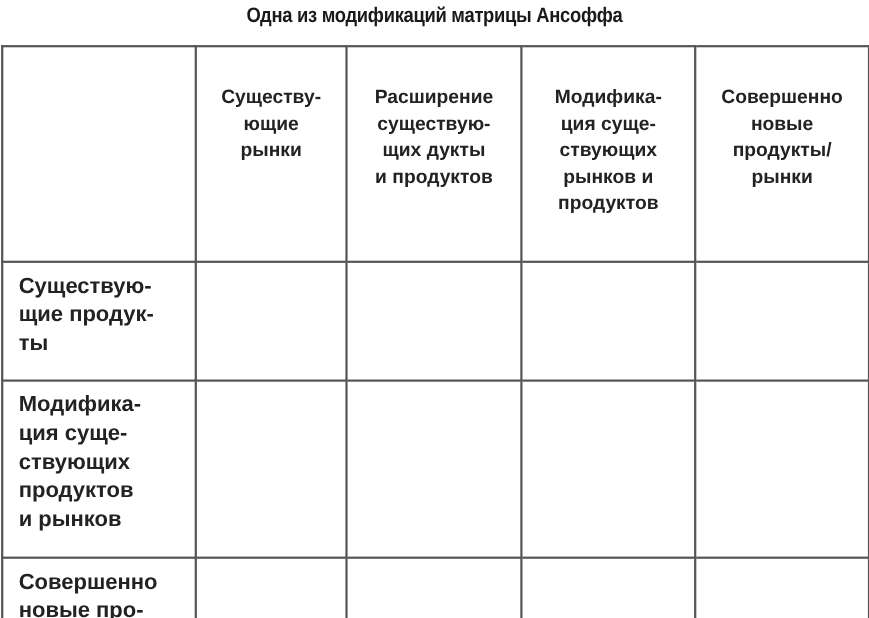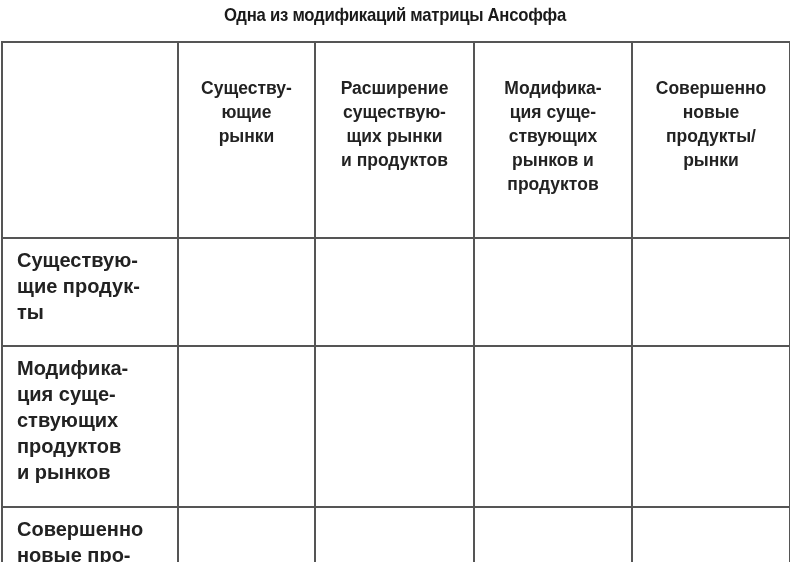--- a/index.html
+++ b/index.html
@@ -93,21 +93,21 @@
       <tr class="header-row">
     <td class="corner-cell"></td>
     <td class="col-head">
       <span class="txt">Существу-
 ющие
 рынки</span>
     </td>
     <td class="col-head">
       <span class="txt">Расширение
 существую-
-щих рынки
+щих дукты
 и продуктов</span>
     </td>
     <td class="col-head">
       <span class="txt">Модифика-
 ция суще-
 ствующих
 рынков и
 продуктов</span>
     </td>
     <td class="col-head">

